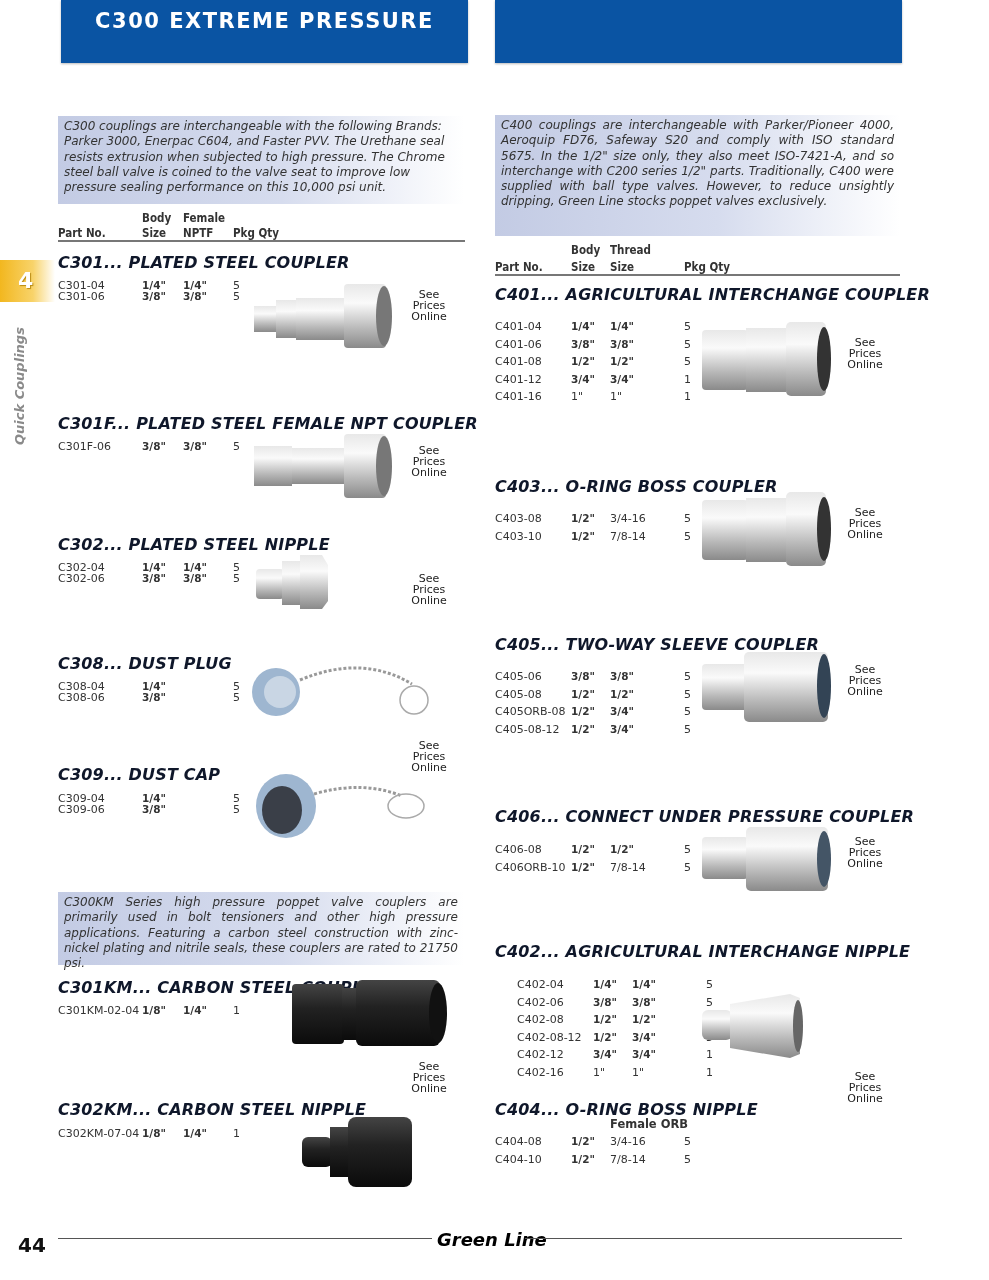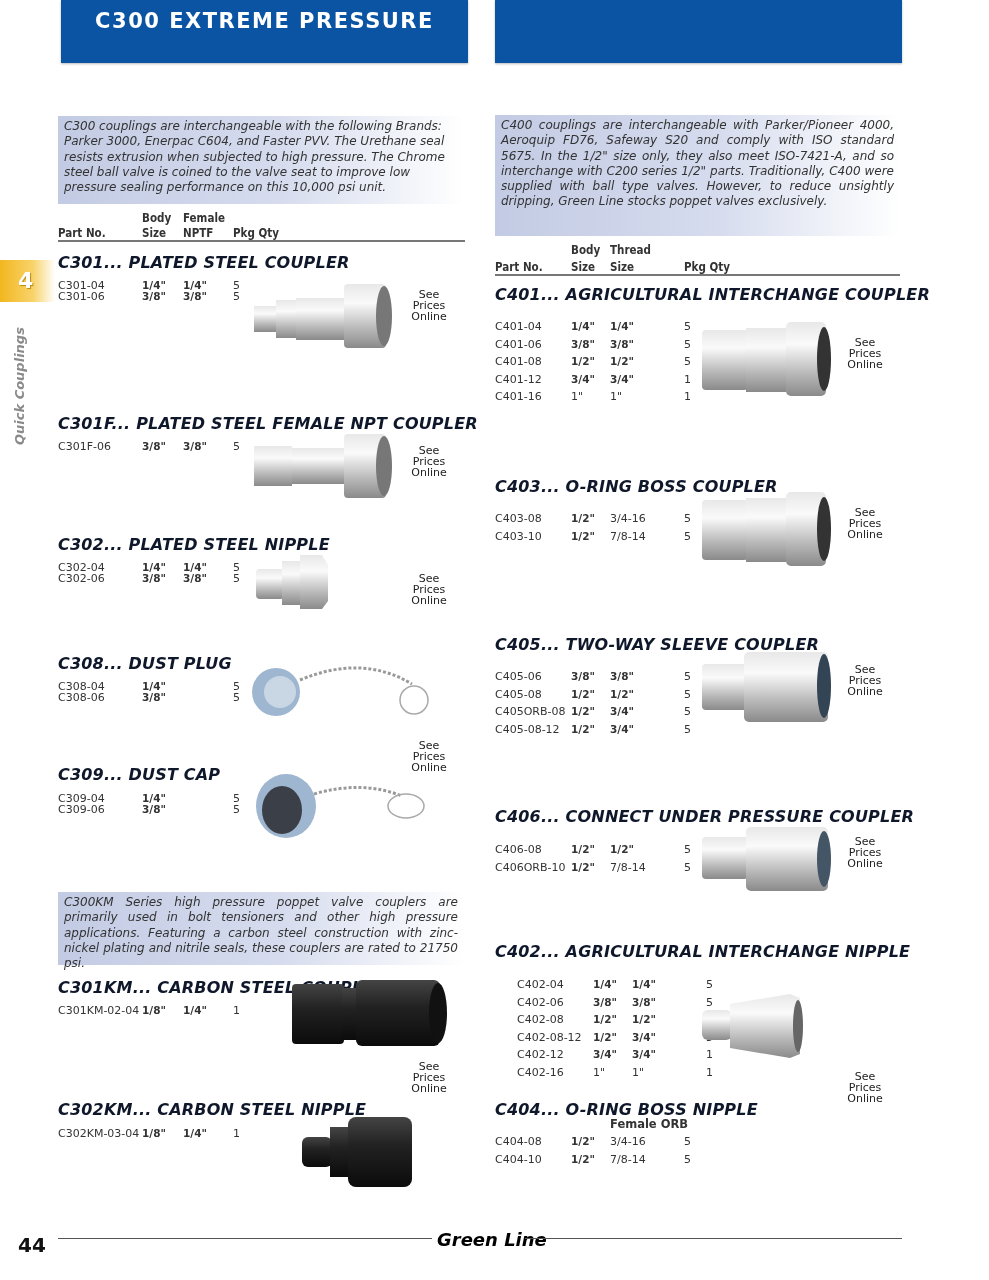--- a/index.html
+++ b/index.html
@@ -145,21 +145,21 @@
       <span>C301KM-02-04</span>
       <span class="frac" style="left:84px">1/8"</span>
       <span class="frac" style="left:125px">1/4"</span>
       <span style="left:175px">1</span>
     </div>
 </div>
 
 <div class="sec-title" style="left:58px;top:1100px;">C302KM... CARBON STEEL NIPPLE</div>
 <div class="rows" style="left:58px;top:1127px;width:200px;">
   <div class="row tight">
-      <span>C302KM-03-04</span>
+      <span>C302KM-07-04</span>
       <span class="frac" style="left:84px">1/8"</span>
       <span class="frac" style="left:125px">1/4"</span>
       <span style="left:175px">1</span>
     </div>
 </div>
 
 <div class="sec-title" style="left:495px;top:285px;">C401... AGRICULTURAL INTERCHANGE COUPLER</div>
 <div class="rows" style="left:495px;top:320px;width:200px;">
   <div class="row">
       <span>C401-04</span>

